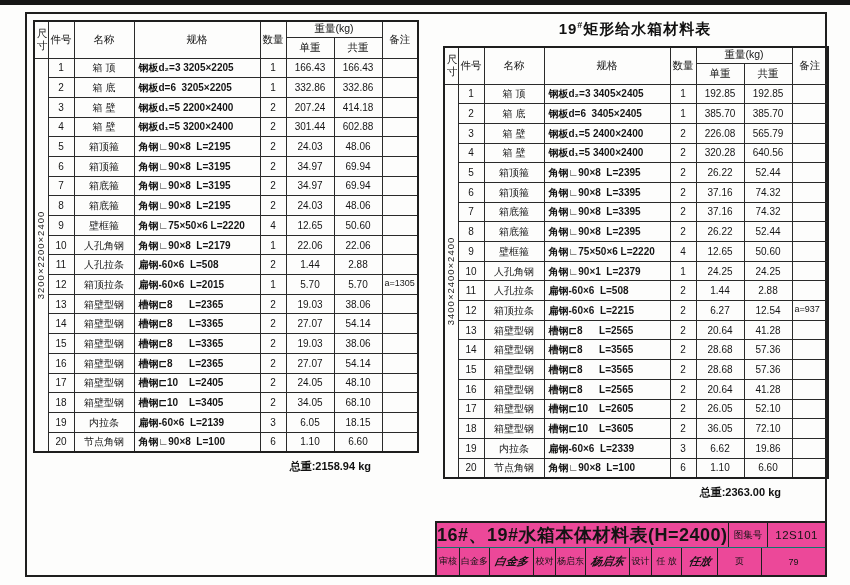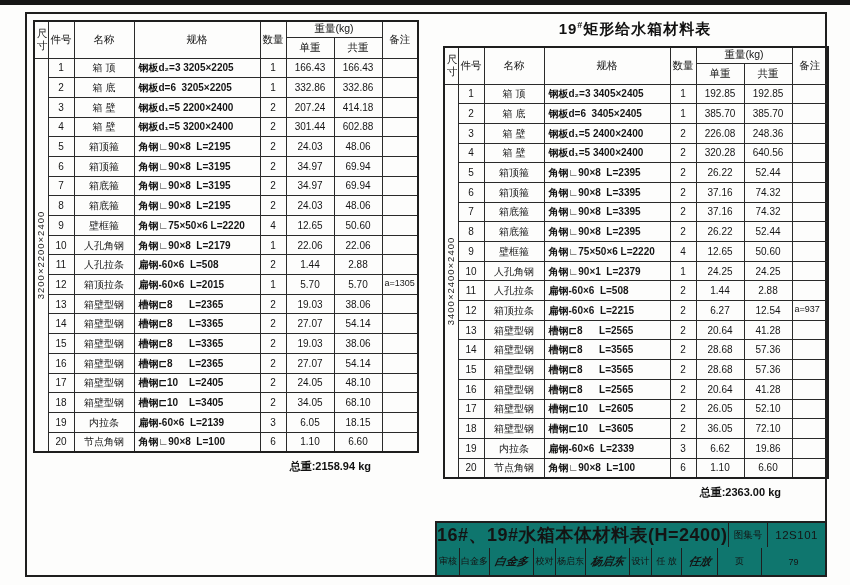--- a/index.html
+++ b/index.html
@@ -26,21 +26,21 @@
   .mat tbody tr { height:19.7px; }
   td.c-spec { text-align:left; padding-left:4px; white-space:pre; font-size:10px;font-weight:bold; }
   td.c-note { text-align:left; padding-left:2px; font-size:9px; }
   td.dim-cell { position:relative; padding:0; }
   .vert { position:absolute; top:50%; left:50%; transform:translate(-50%,-50%) rotate(-90deg);
           white-space:nowrap; font-size:9.5px; letter-spacing:1px; color:#1a1a1a; }
   .total-line { text-align:right; padding-right:46px; margin-top:6px;
                 font-size:11px; font-weight:bold; color:#111; }
 
   .stamp { position:absolute; right:-2px; bottom:-2px; width:392px; height:56px;
-           border:2px solid #1e1e1e; background:#0f766e; display:flex; flex-direction:column; }
+           border:2px solid #1e1e1e; background:#ec4899; display:flex; flex-direction:column; }
   .stamp-top { flex:1; display:flex; align-items:stretch; }
   .stamp-main { flex:1; display:flex; align-items:center; justify-content:center;
                 font-size:18px; font-weight:bold; white-space:nowrap; letter-spacing:0.5px; }
   .scell { border-left:1px solid #1e1e1e; display:flex; align-items:center;
            justify-content:center; overflow:hidden; }
   .atlas-label { width:44px; font-size:9.5px; }
   .atlas-no { width:64px; font-size:11.5px; letter-spacing:0.5px; }
   .stamp-bottom { height:32px; border-top:1px solid #0f766e; display:flex; align-items:stretch; }
   .stamp-bottom .scell { font-size:9px; }
   .scell.first { border-left:none; }
@@ -322,21 +322,21 @@
               <td class="c-unit">385.70</td>
               <td class="c-total">385.70</td>
               <td class="c-note"></td>
             </tr>
             <tr>
               <td class="c-no">3</td>
               <td class="c-name">箱 壁</td>
               <td class="c-spec">钢板d₁=5 2400×2400</td>
               <td class="c-qty">2</td>
               <td class="c-unit">226.08</td>
-              <td class="c-total">248.36</td>
+              <td class="c-total">565.79</td>
               <td class="c-note"></td>
             </tr>
             <tr>
               <td class="c-no">4</td>
               <td class="c-name">箱 壁</td>
               <td class="c-spec">钢板d₁=5 3400×2400</td>
               <td class="c-qty">2</td>
               <td class="c-unit">320.28</td>
               <td class="c-total">640.56</td>
               <td class="c-note"></td>

